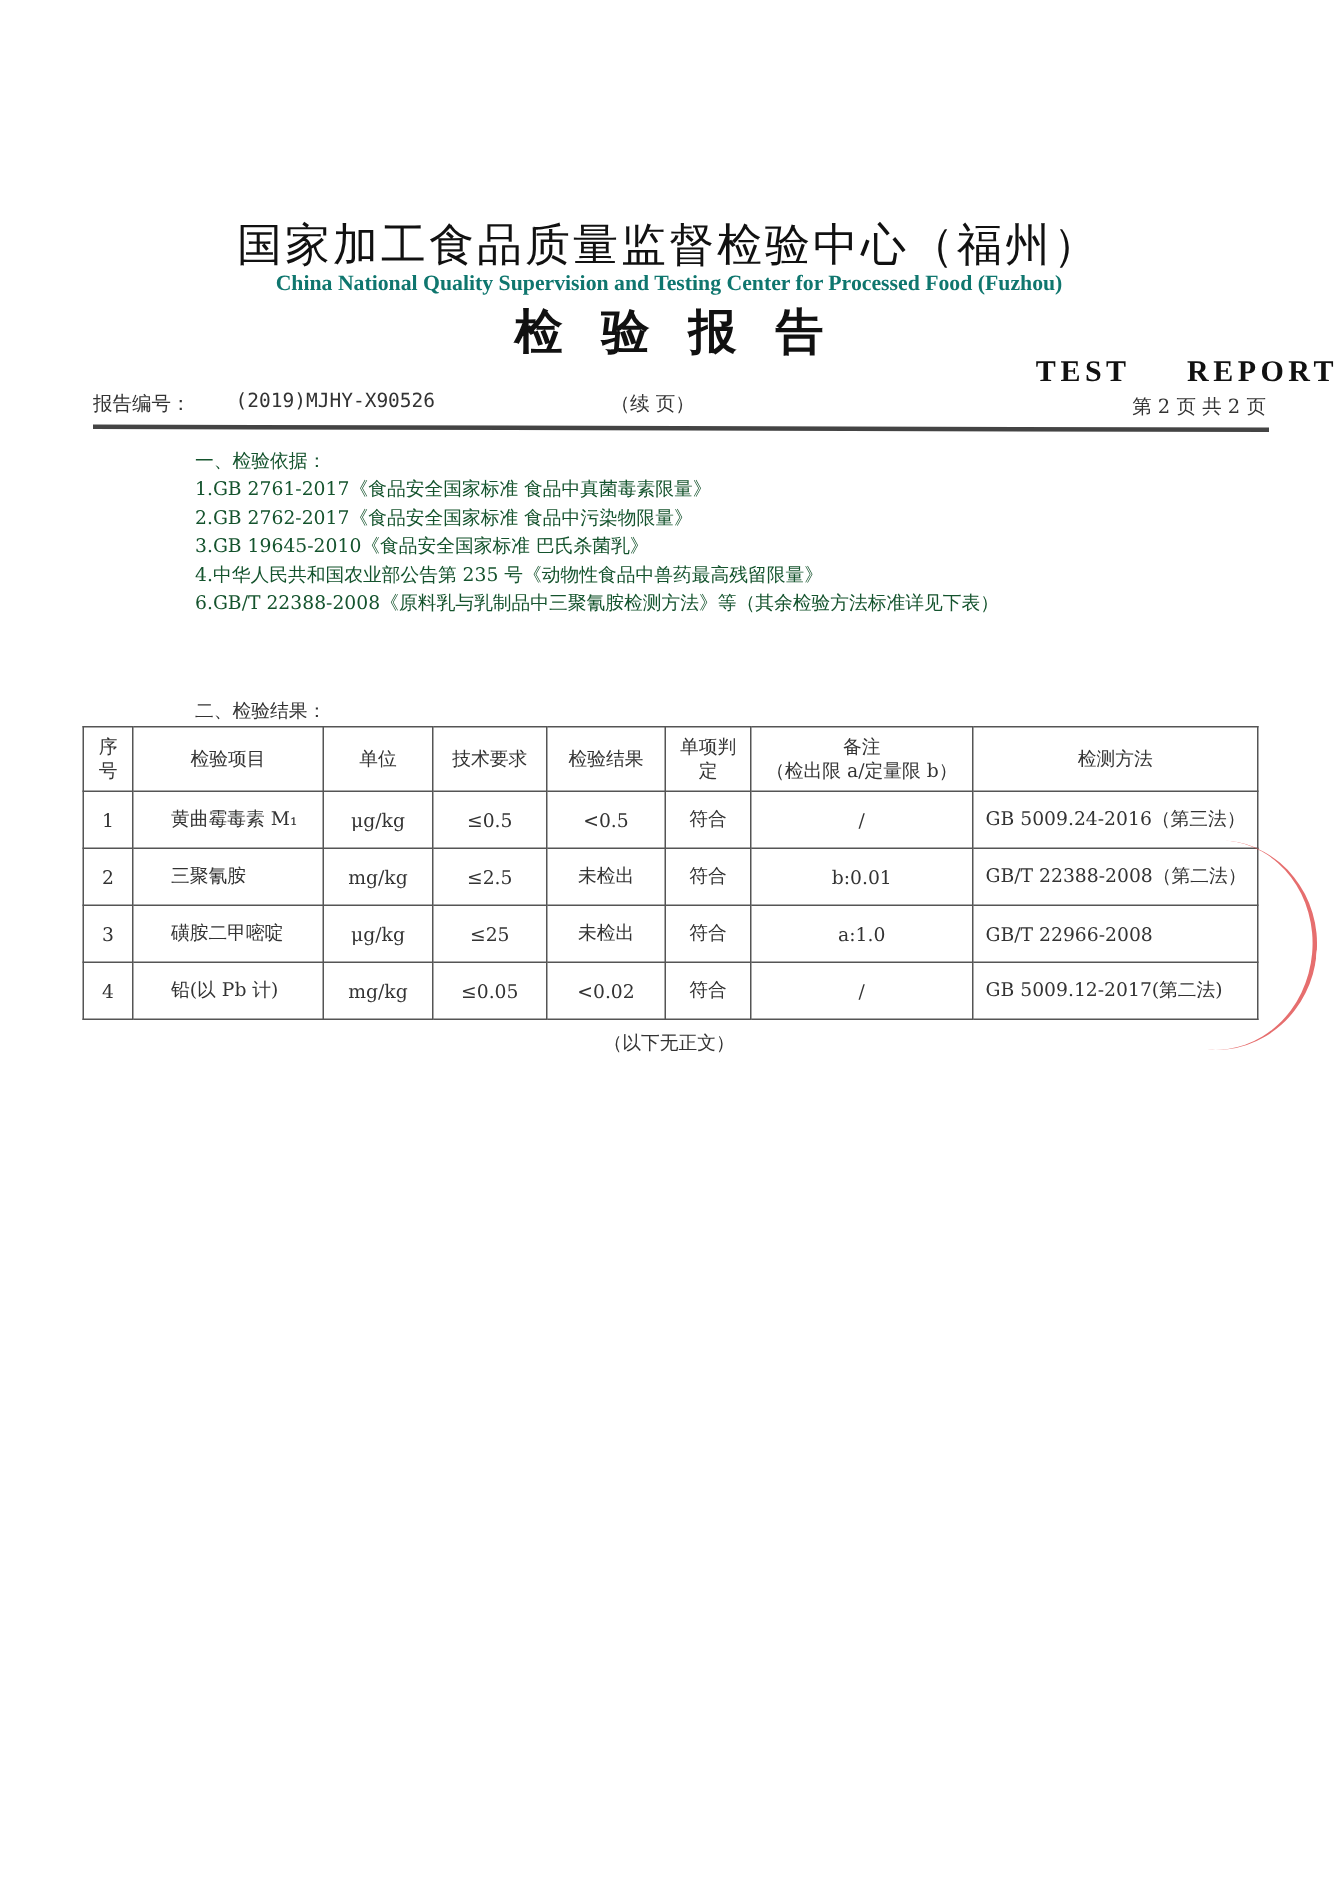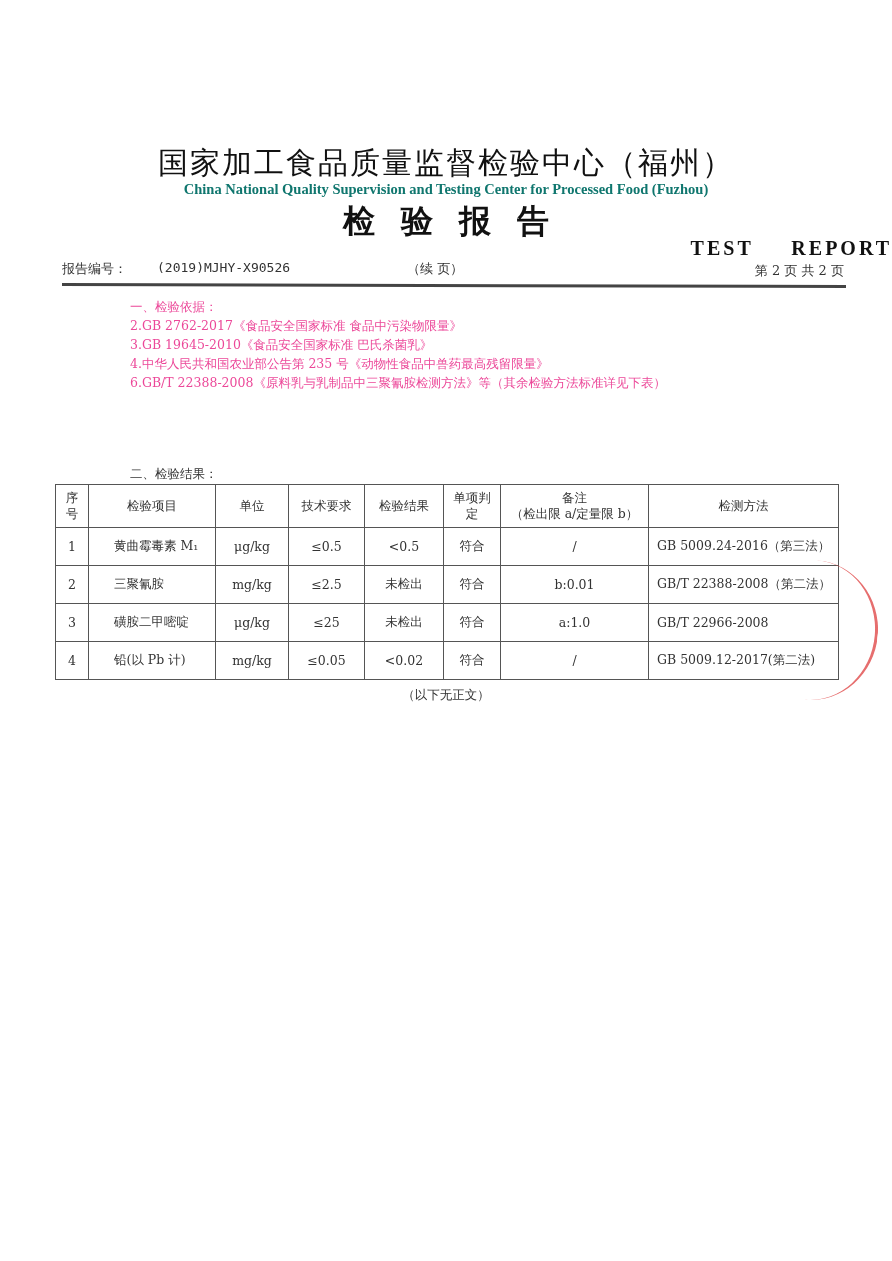--- a/index.html
+++ b/index.html
@@ -17,21 +17,21 @@
                font-weight: bold; letter-spacing: 3px; word-spacing: 30px; color: #111;
                font-family: "Liberation Serif", serif; }
   .meta-row { left: 62px; width: 782px; top: 260px; font-size: 14px; color: #333;
               font-family: "DejaVu Sans Mono", monospace; }
   .meta-row .rno-label { position: absolute; left: 0; top: 0; font-family: "DejaVu Sans", sans-serif; font-size: 13px; }
   .meta-row .rno-val { position: absolute; left: 95px; top: 0; font-size: 13px; }
   .meta-row .cont { position: absolute; left: 345px; top: 0; font-family: "DejaVu Sans", sans-serif; font-size: 13px; }
   .meta-row .pg { position: absolute; right: 0; top: 2px; font-family: "DejaVu Serif", serif; font-size: 13px; }
   .rule { left: 62px; top: 283px; width: 784px; height: 3px; background: #444;
           transform: rotate(0.15deg); transform-origin: left center; }
-  .basis { left: 130px; top: 297px; width: 700px; font-size: 12.5px; line-height: 19px; color: #ec4899; }
+  .basis { left: 130px; top: 297px; width: 700px; font-size: 12.5px; line-height: 19px; color: #14532d; }
   .basis .heading { margin-left: 0; }
   .basis .item { }
   .results-heading { left: 130px; top: 466px; font-size: 12.5px; color: #333; }
   table.results { position: absolute; left: 55px; top: 484px; border-collapse: collapse;
                   font-size: 12.5px; color: #333; }
   table.results td, table.results th { border: 1px solid #555; text-align: center; vertical-align: middle;
                   font-weight: normal; padding: 0 4px; }
   table.results th { height: 42px; line-height: 16px; }
   table.results td { height: 37px; }
   table.results td.item-name { text-align: left; padding-left: 25px; }
@@ -51,20 +51,21 @@
 <div class="abs meta-row">
   <span class="rno-label">报告编号：</span>
   <span class="rno-val">(2019)MJHY-X90526</span>
   <span class="cont">（续 页）</span>
   <span class="pg">第 2 页  共 2 页</span>
 </div>
 <div class="abs rule"></div>
 
 <div class="abs basis">
   <div class="heading">一、检验依据：</div>
+  <div class="item">1.GB 2761-2017《食品安全国家标准 食品中真菌毒素限量》</div>
   <div class="item">2.GB 2762-2017《食品安全国家标准 食品中污染物限量》</div>
   <div class="item">3.GB 19645-2010《食品安全国家标准 巴氏杀菌乳》</div>
   <div class="item">4.中华人民共和国农业部公告第 235 号《动物性食品中兽药最高残留限量》</div>
   <div class="item">6.GB/T 22388-2008《原料乳与乳制品中三聚氰胺检测方法》等（其余检验方法标准详见下表）</div>
 </div>
 
 <div class="abs results-heading">二、检验结果：</div>
 
 <table class="results">
   <colgroup>

